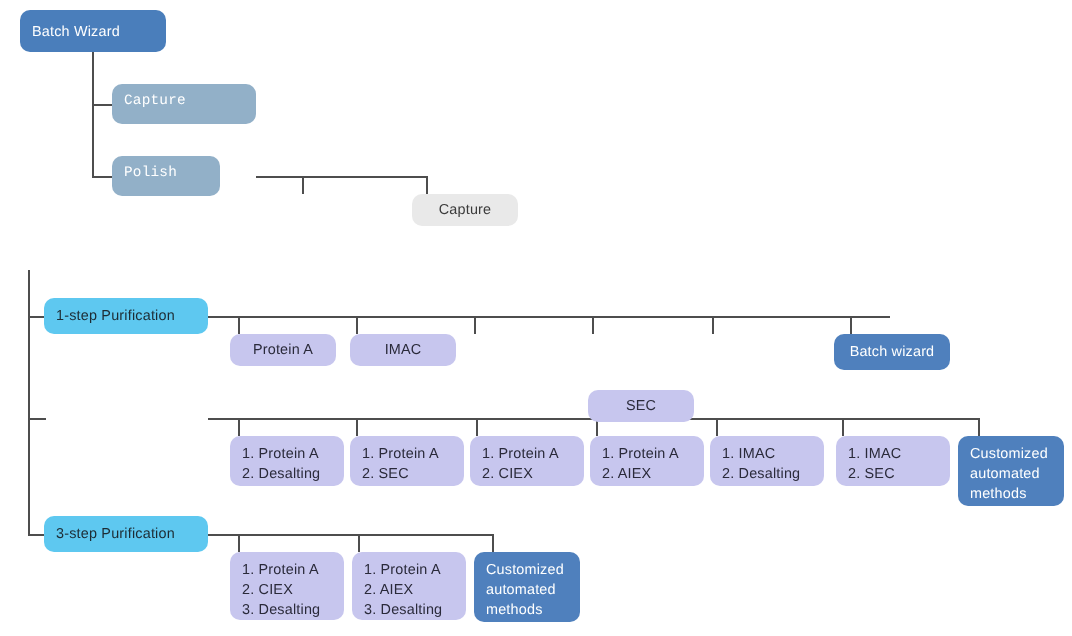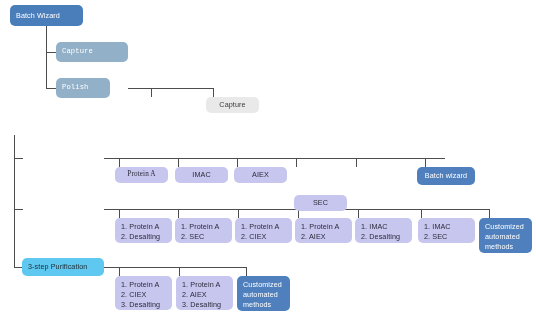--- a/index.html
+++ b/index.html
@@ -83,38 +83,38 @@
   <div class="node t-grey" style="left:206px; top:97px; width:53px; height:16px; justify-content:center;">
     <span>Capture</span>
   </div>
 
 
   <div class="conn thick-v" style="left:14px; top:135px; height:132px;"></div>
   <div class="conn h" style="left:14px; top:158px; width:9px;"></div>
   <div class="conn h" style="left:14px; top:209px; width:9px;"></div>
   <div class="conn h" style="left:14px; top:267px; width:9px;"></div>
 
+  <div class="node t-cyan" style="left:22px; top:149px; width:82px; height:18px;">
+    <span>1-step Purification</span>
+  </div>
 
   <div class="conn h" style="left:104px; top:158px; width:341px;"></div>
 
   <div class="conn v" style="left:119px; top:158px; height:9px;"></div>
   <div class="conn v" style="left:178px; top:158px; height:9px;"></div>
   <div class="conn v" style="left:237px; top:158px; height:9px;"></div>
   <div class="conn v" style="left:296px; top:158px; height:9px;"></div>
   <div class="conn v" style="left:356px; top:158px; height:9px;"></div>
   <div class="conn v" style="left:425px; top:158px; height:9px;"></div>
 
-  <div class="node t-lav" style="left:115px; top:167px; width:53px; height:16px; justify-content:center;font-family:Liberation Serif, serif;">
+  <div class="node t-lav" style="left:115px; top:167px; width:53px; height:16px; justify-content:center;">
     <span>Protein A</span>
   </div>
   <div class="node t-lav" style="left:175px; top:167px; width:53px; height:16px; justify-content:center;">
     <span>IMAC</span>
-  </div>
-  <div class="node t-lav" style="left:234px; top:167px; width:53px; height:16px; justify-content:center;">
-    <span>AIEX</span>
   </div>
   <div class="node t-lav" style="left:294px; top:167px; width:53px; height:16px; justify-content:center;margin-top:28px;">
     <span>SEC</span>
   </div>
   <div class="node t-royal2" style="left:417px; top:167px; width:58px; height:18px; justify-content:center;">
     <span>Batch wizard</span>
   </div>
 
 
   <div class="conn h" style="left:104px; top:209px; width:386px;"></div>

